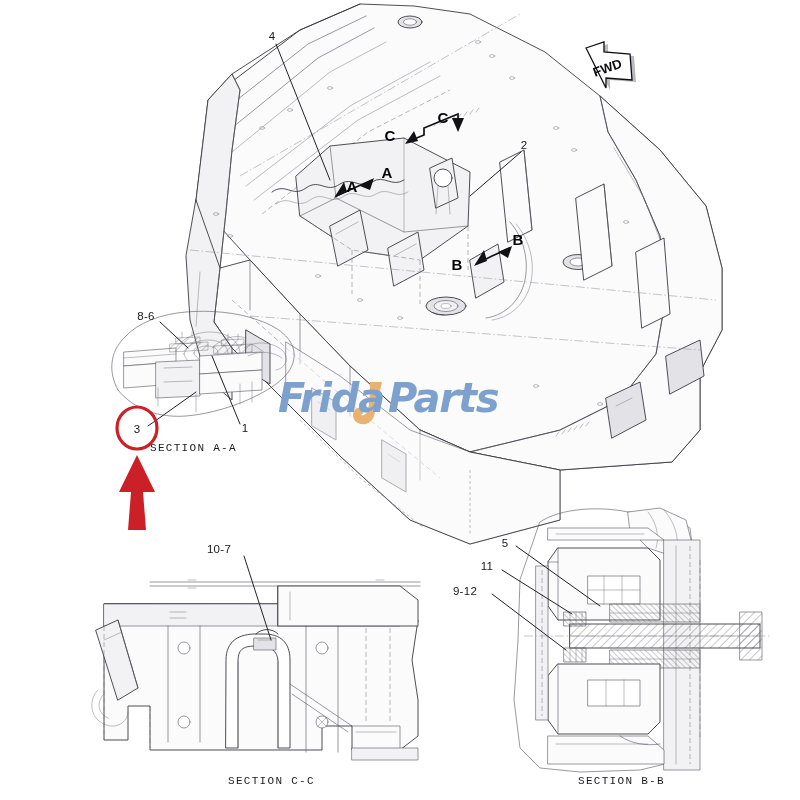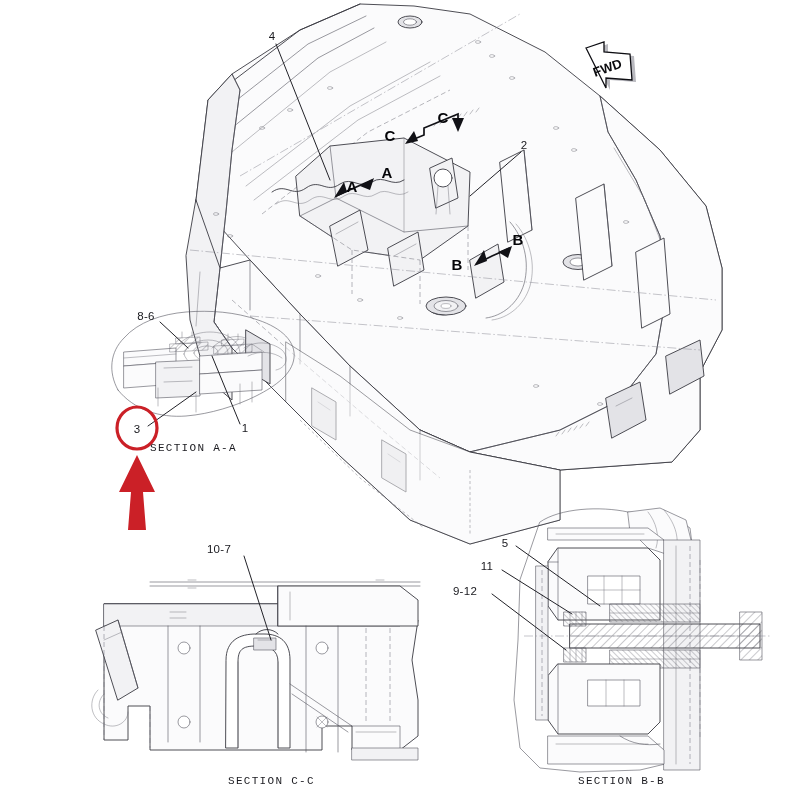--- a/index.html
+++ b/index.html
@@ -512,20 +512,29 @@
     </g>
 
     <g>
 
       <path fill="#b9b9bf" stroke="none" d="M590 50 L608 44 L608 54 L634 56 L636 82 L610 80 L610 90 Z"></path>
 
       <path class="fil-w" stroke="#0d0d12" stroke-width="1.3" d="M586 48 L604 42 L604 52 L630 54 L632 80 L606 78 L606 88 Z"></path>
     </g>
   </svg>
 
+  <div id="watermark">
+    <svg viewBox="0 0 232 52" width="232" height="52">
+
+      <path d="M92 8 L104 8 C104 8 98 36 96 42 C93 50 86 52 80 49 C75 46.5 74 41 76 37
+               C78 33.5 82 33 84 35 C86 37 85 40 83 41 C86 42 89 40 90 36 C92 28 92 8 92 8 Z" fill="#e8b273" stroke="none"></path>
+      <text class="wm-text" x="0" y="38" fill="#7da1ce">Frida</text>
+      <text class="wm-text" x="110" y="38" fill="#7da1ce">Parts</text>
+    </svg>
+  </div>
 
   <svg class="layer" viewBox="0 0 800 800">
 
     <text class="callout" x="272" y="40" text-anchor="middle">4</text>
     <text class="callout" x="524" y="149" text-anchor="middle">2</text>
 
     <text class="cutletter" x="352" y="192" text-anchor="middle">A</text>
     <text class="cutletter" x="387" y="178" text-anchor="middle">A</text>
     <text class="cutletter" x="390" y="141" text-anchor="middle">C</text>
     <text class="cutletter" x="443" y="123" text-anchor="middle">C</text>

